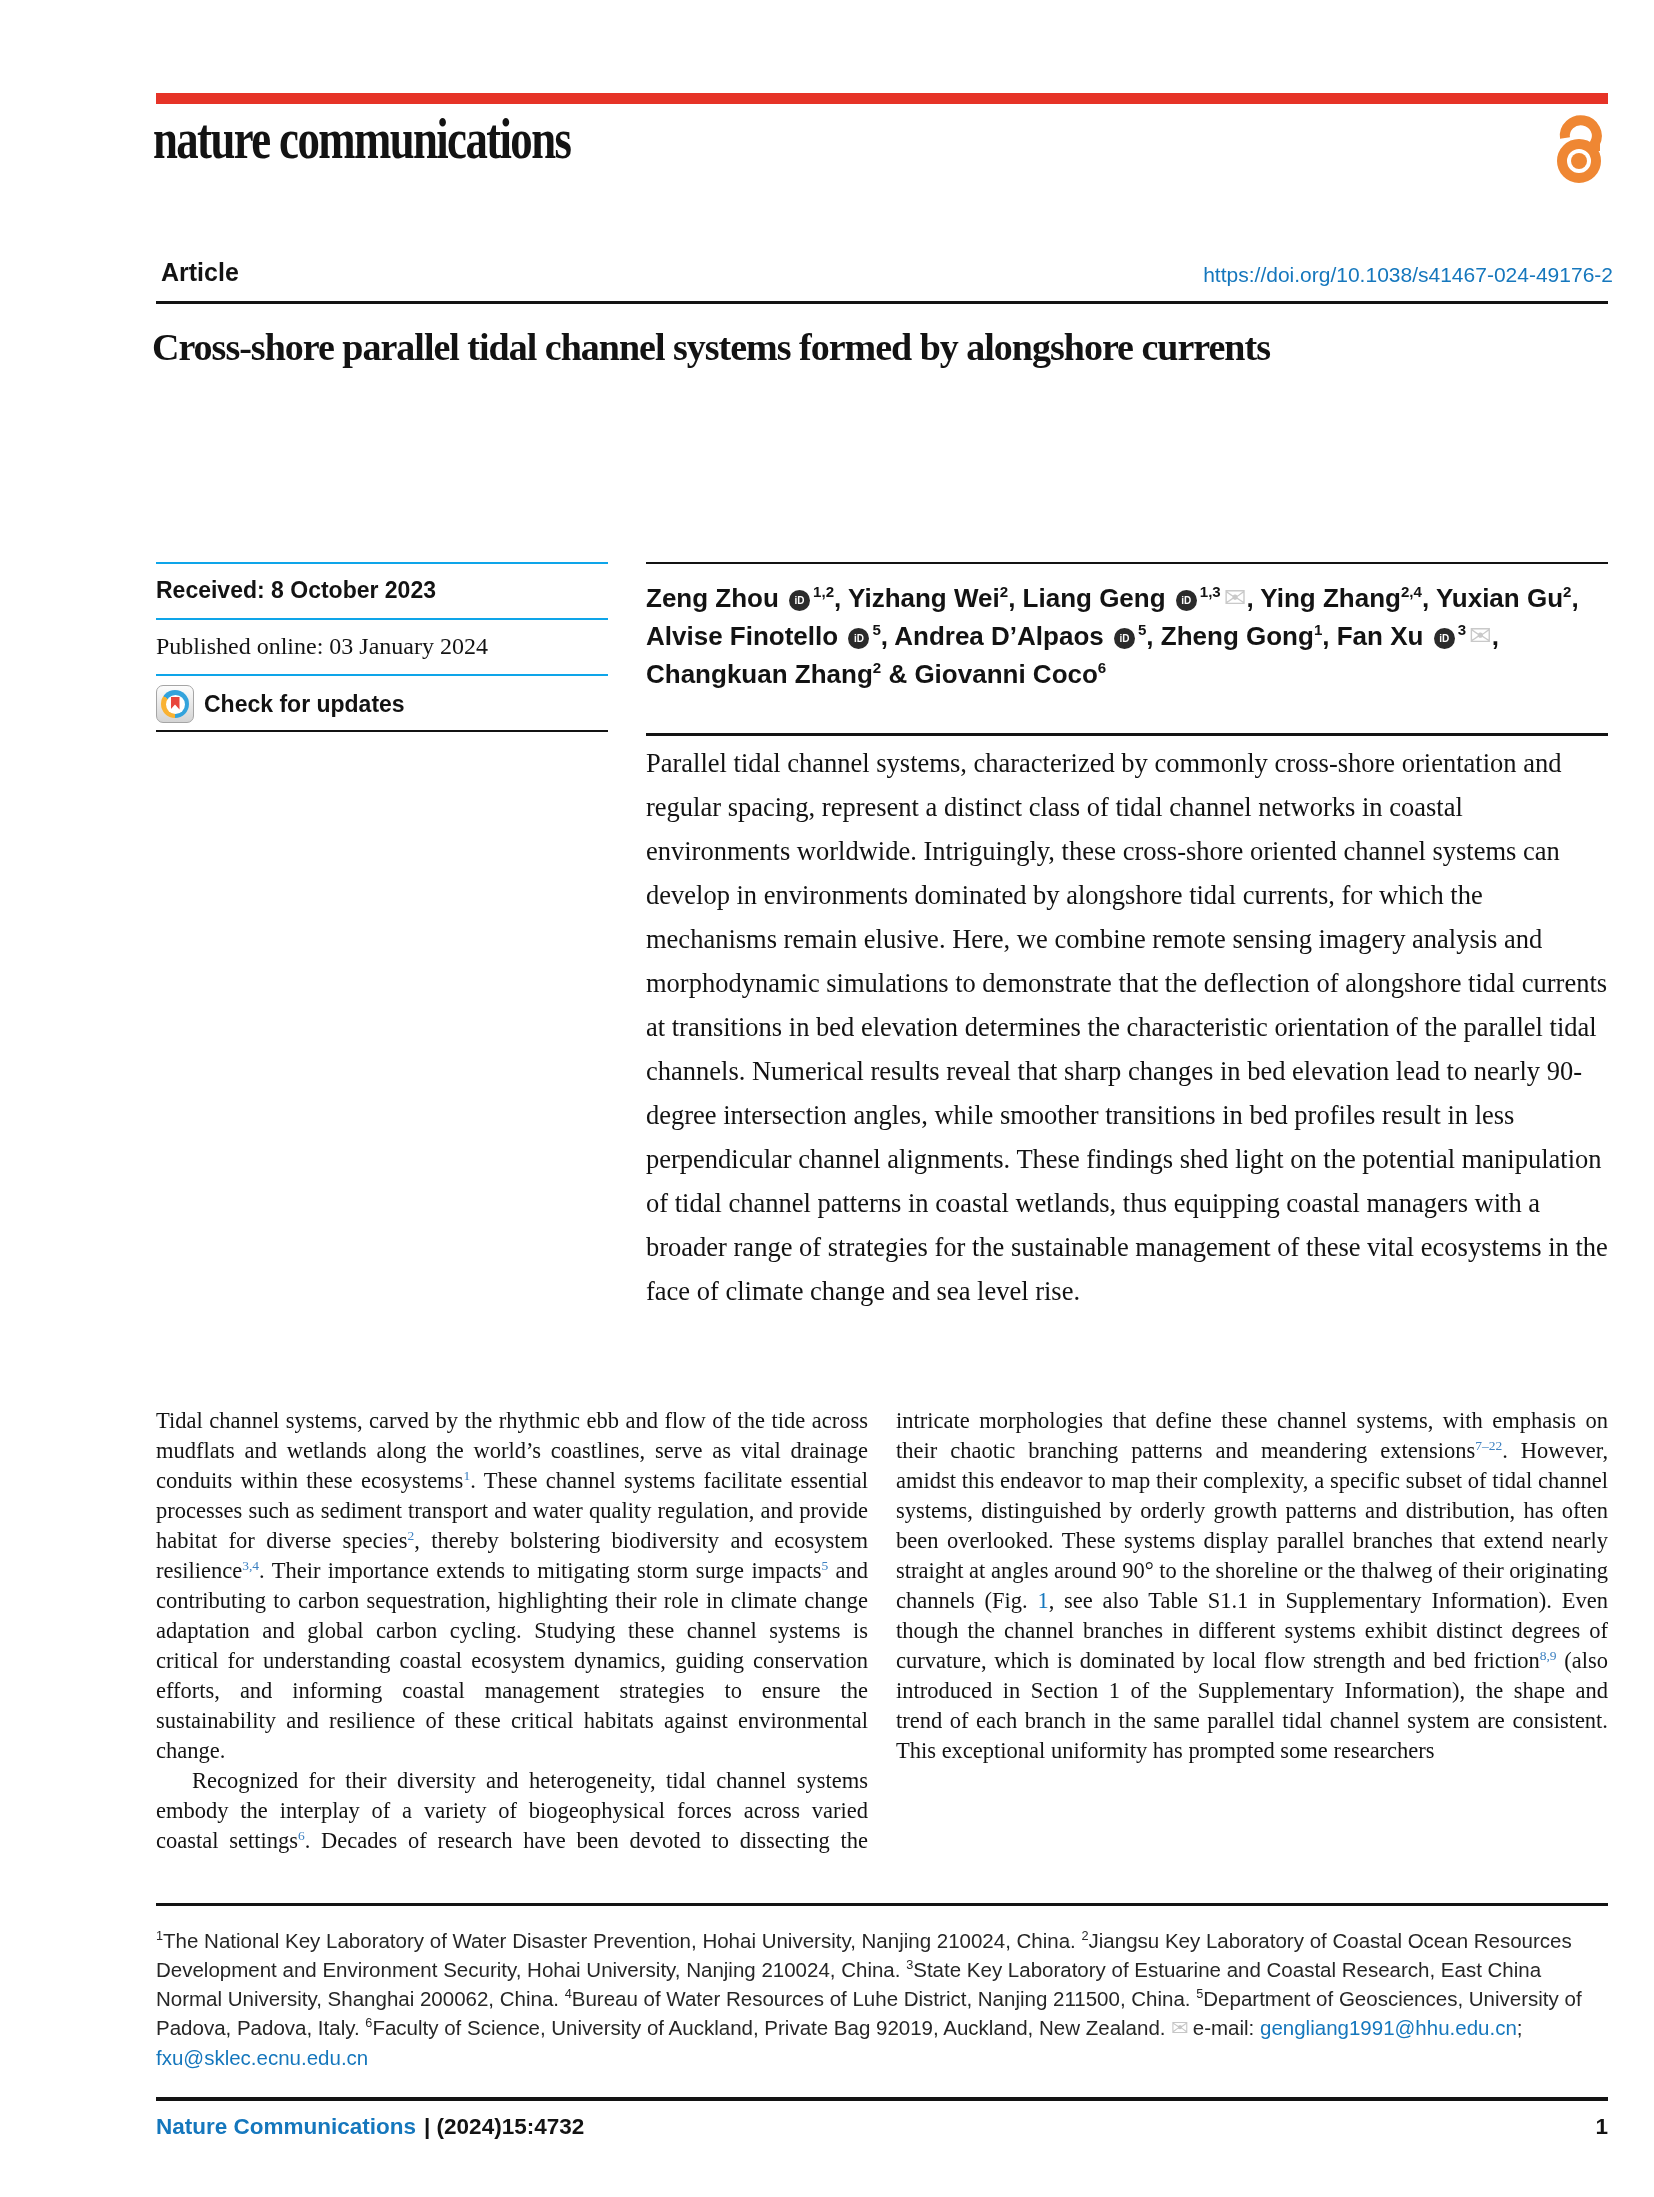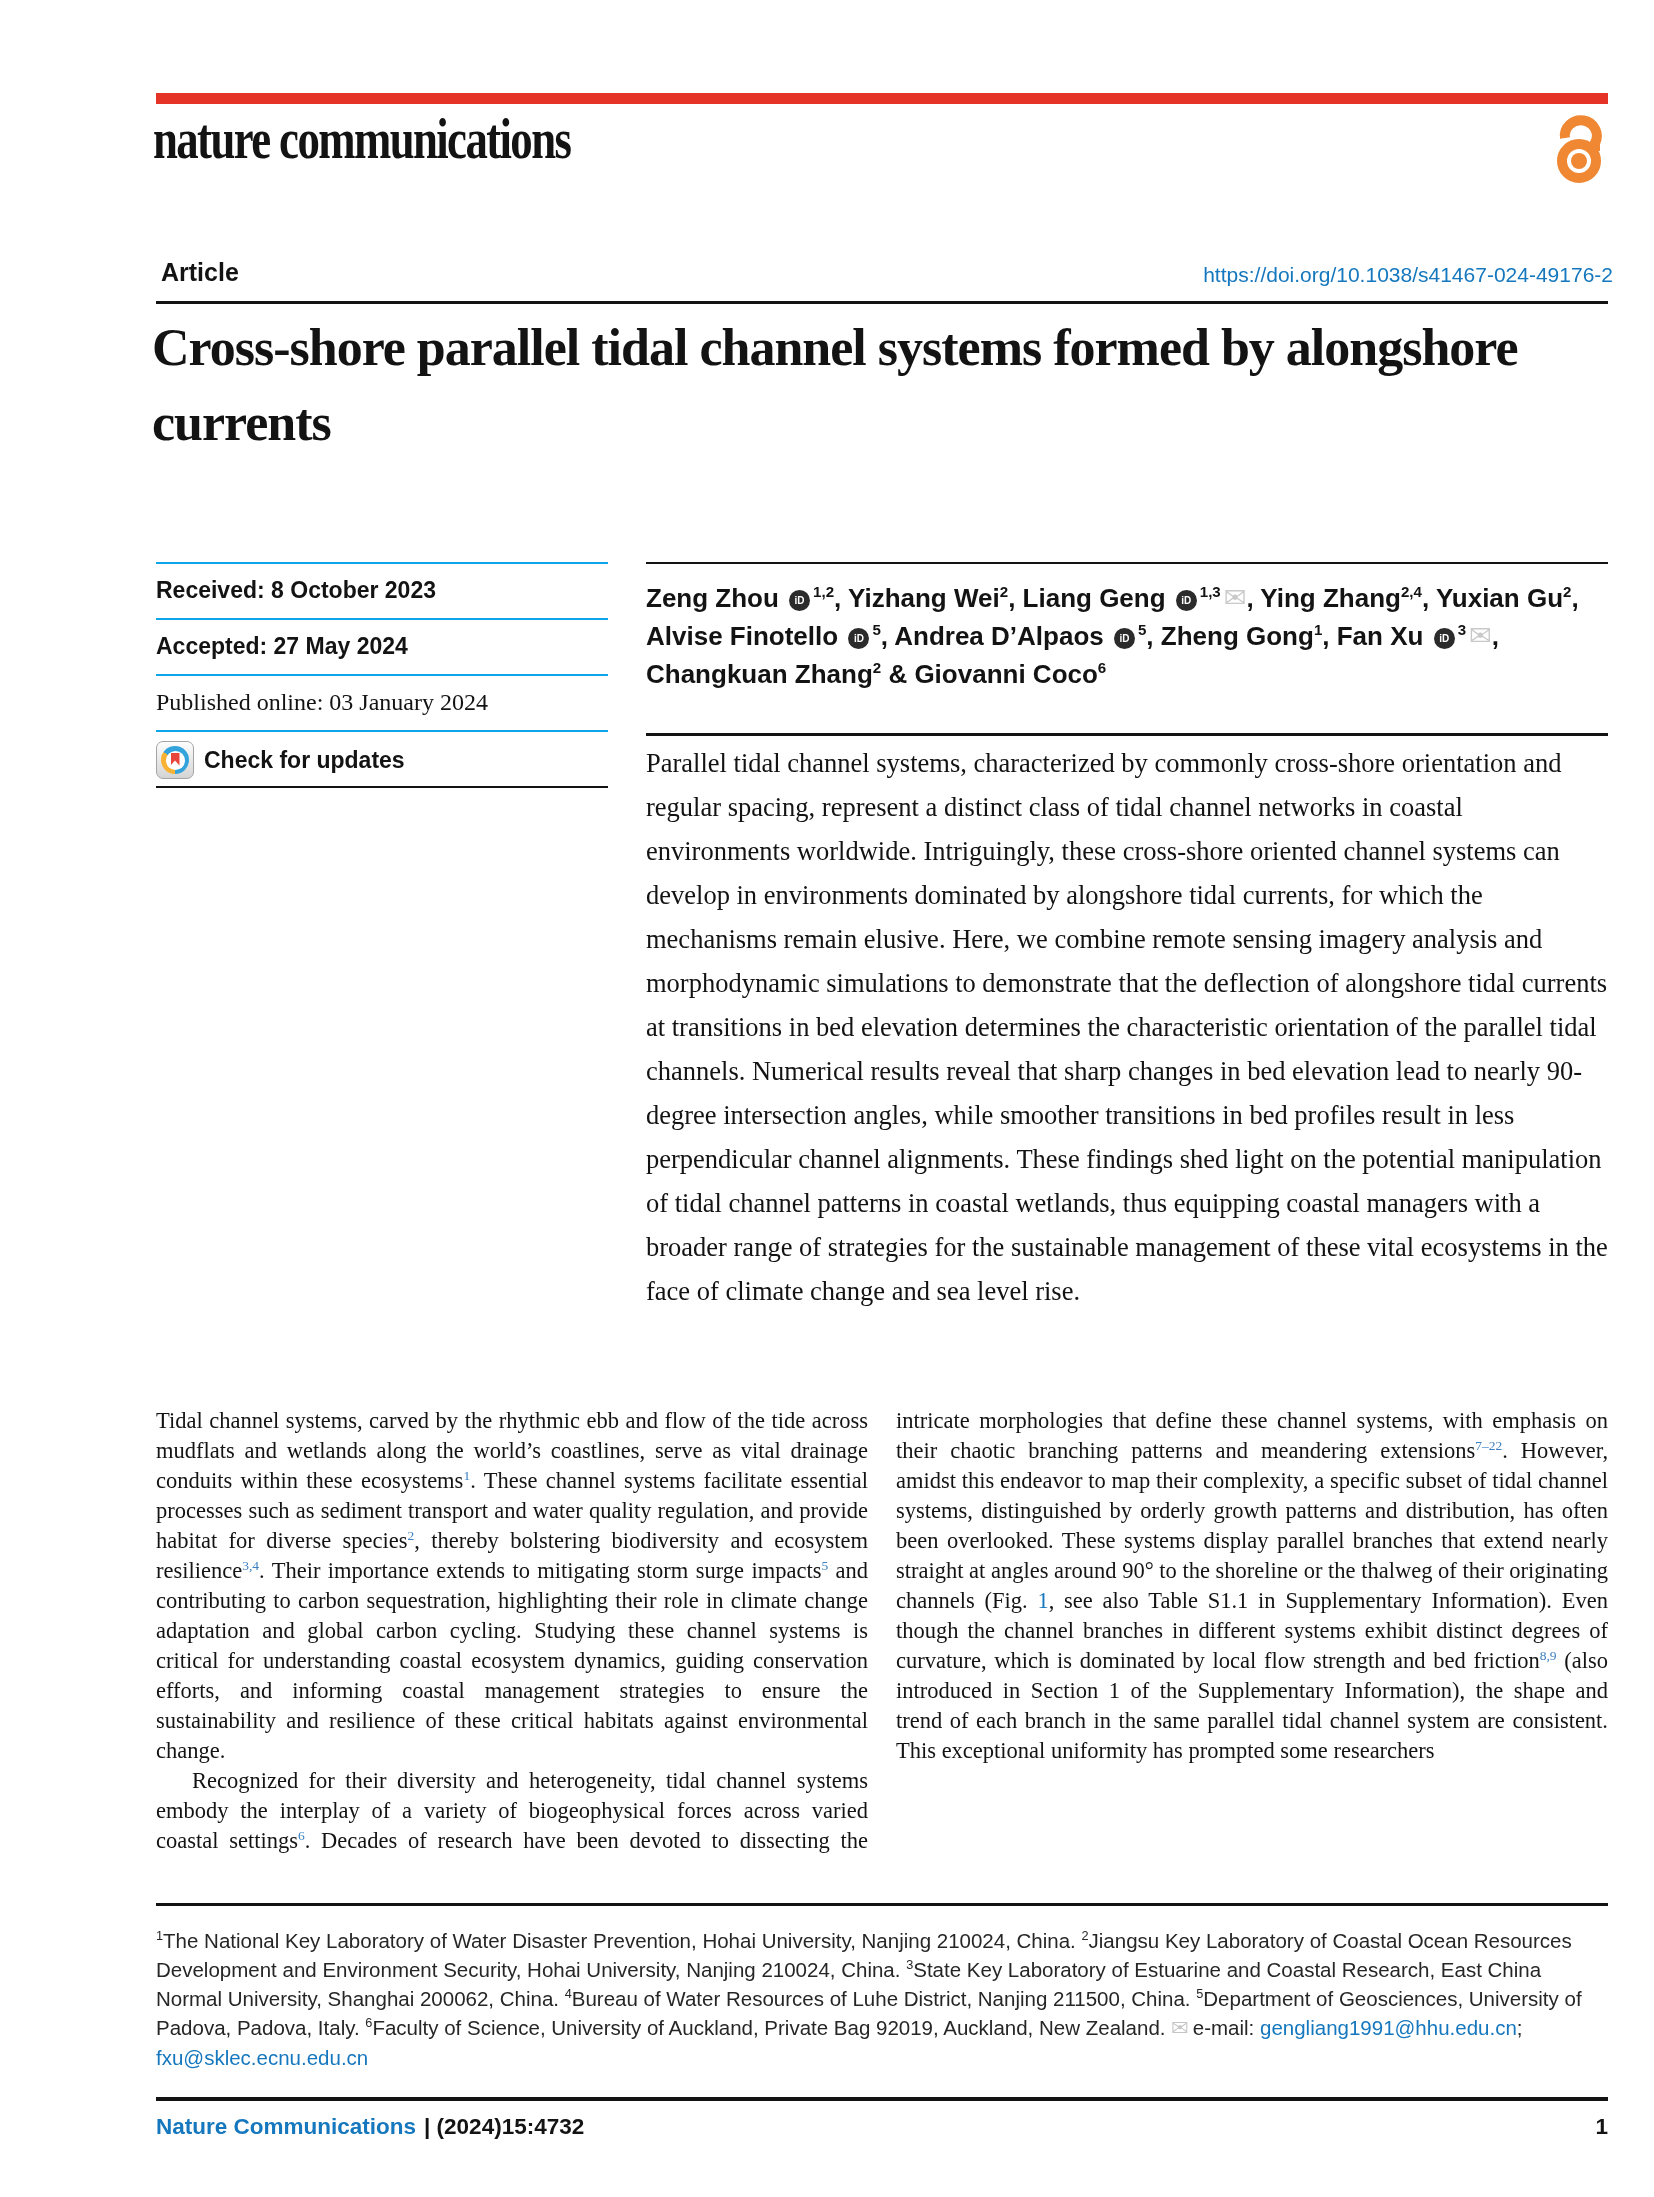--- a/index.html
+++ b/index.html
@@ -13,21 +13,21 @@
   .oa-logo{position:absolute;left:1502px;top:110px;}
 
   
   .article-row{position:absolute;left:113px;top:258px;width:1452px;display:flex;
                justify-content:space-between;align-items:flex-end;}
   .article-label{font-size:25px;font-weight:700;}
   .doi-link{font-size:21px;color:var(--link-blue);text-decoration:none;}
 
   .title-rule{position:absolute;left:108px;top:301px;width:1452px;height:3px;background:#131313;}
   .title{position:absolute;left:104px;top:310px;width:1420px;margin:0;
-         font-family:"Liberation Serif",serif;font-weight:700;font-size:52px;line-height:75px;letter-spacing:-1px;}
+         font-family:"Liberation Serif",serif;font-weight:700;font-size:38px;line-height:75px;letter-spacing:-1px;}
 
   
   .meta-col{position:absolute;left:108px;top:562px;width:452px;}
   .meta-row{height:56px;box-sizing:border-box;border-top:2px solid #0ea5e9;padding-top:13px;
             font-size:23px;font-weight:700;}
   .meta-row.serif{font-family:"Liberation Serif",serif;font-weight:400;font-size:24px;}
   .meta-row.check-row{display:flex;align-items:flex-start;gap:10px;padding-top:9px;}
   .meta-rule-end{border-top:2px solid #131313;height:0;}
   .check-label{padding-top:6px;}
 
@@ -95,21 +95,20 @@
   <div class="article-row">
     <span class="article-label">Article</span>
     <a class="doi-link" href="#">https://doi.org/10.1038/s41467-024-49176-2</a>
   </div>
 
   <div class="title-rule"></div>
   <h1 class="title">Cross-shore parallel tidal channel systems formed by alongshore currents</h1>
 
   <div class="meta-col">
     <div class="meta-row">Received: 8 October 2023</div>
-    <div class="meta-row">Accepted: 27 May 2024</div>
     <div class="meta-row serif">Published online: 03 January 2024</div>
     <div class="meta-row check-row">
       <span class="crossmark">
         <span class="cm-ring">
           <span class="cm-inner">
             <span class="cm-bookmark"></span>
           </span>
         </span>
       </span>
       <span class="check-label">Check for updates</span>

